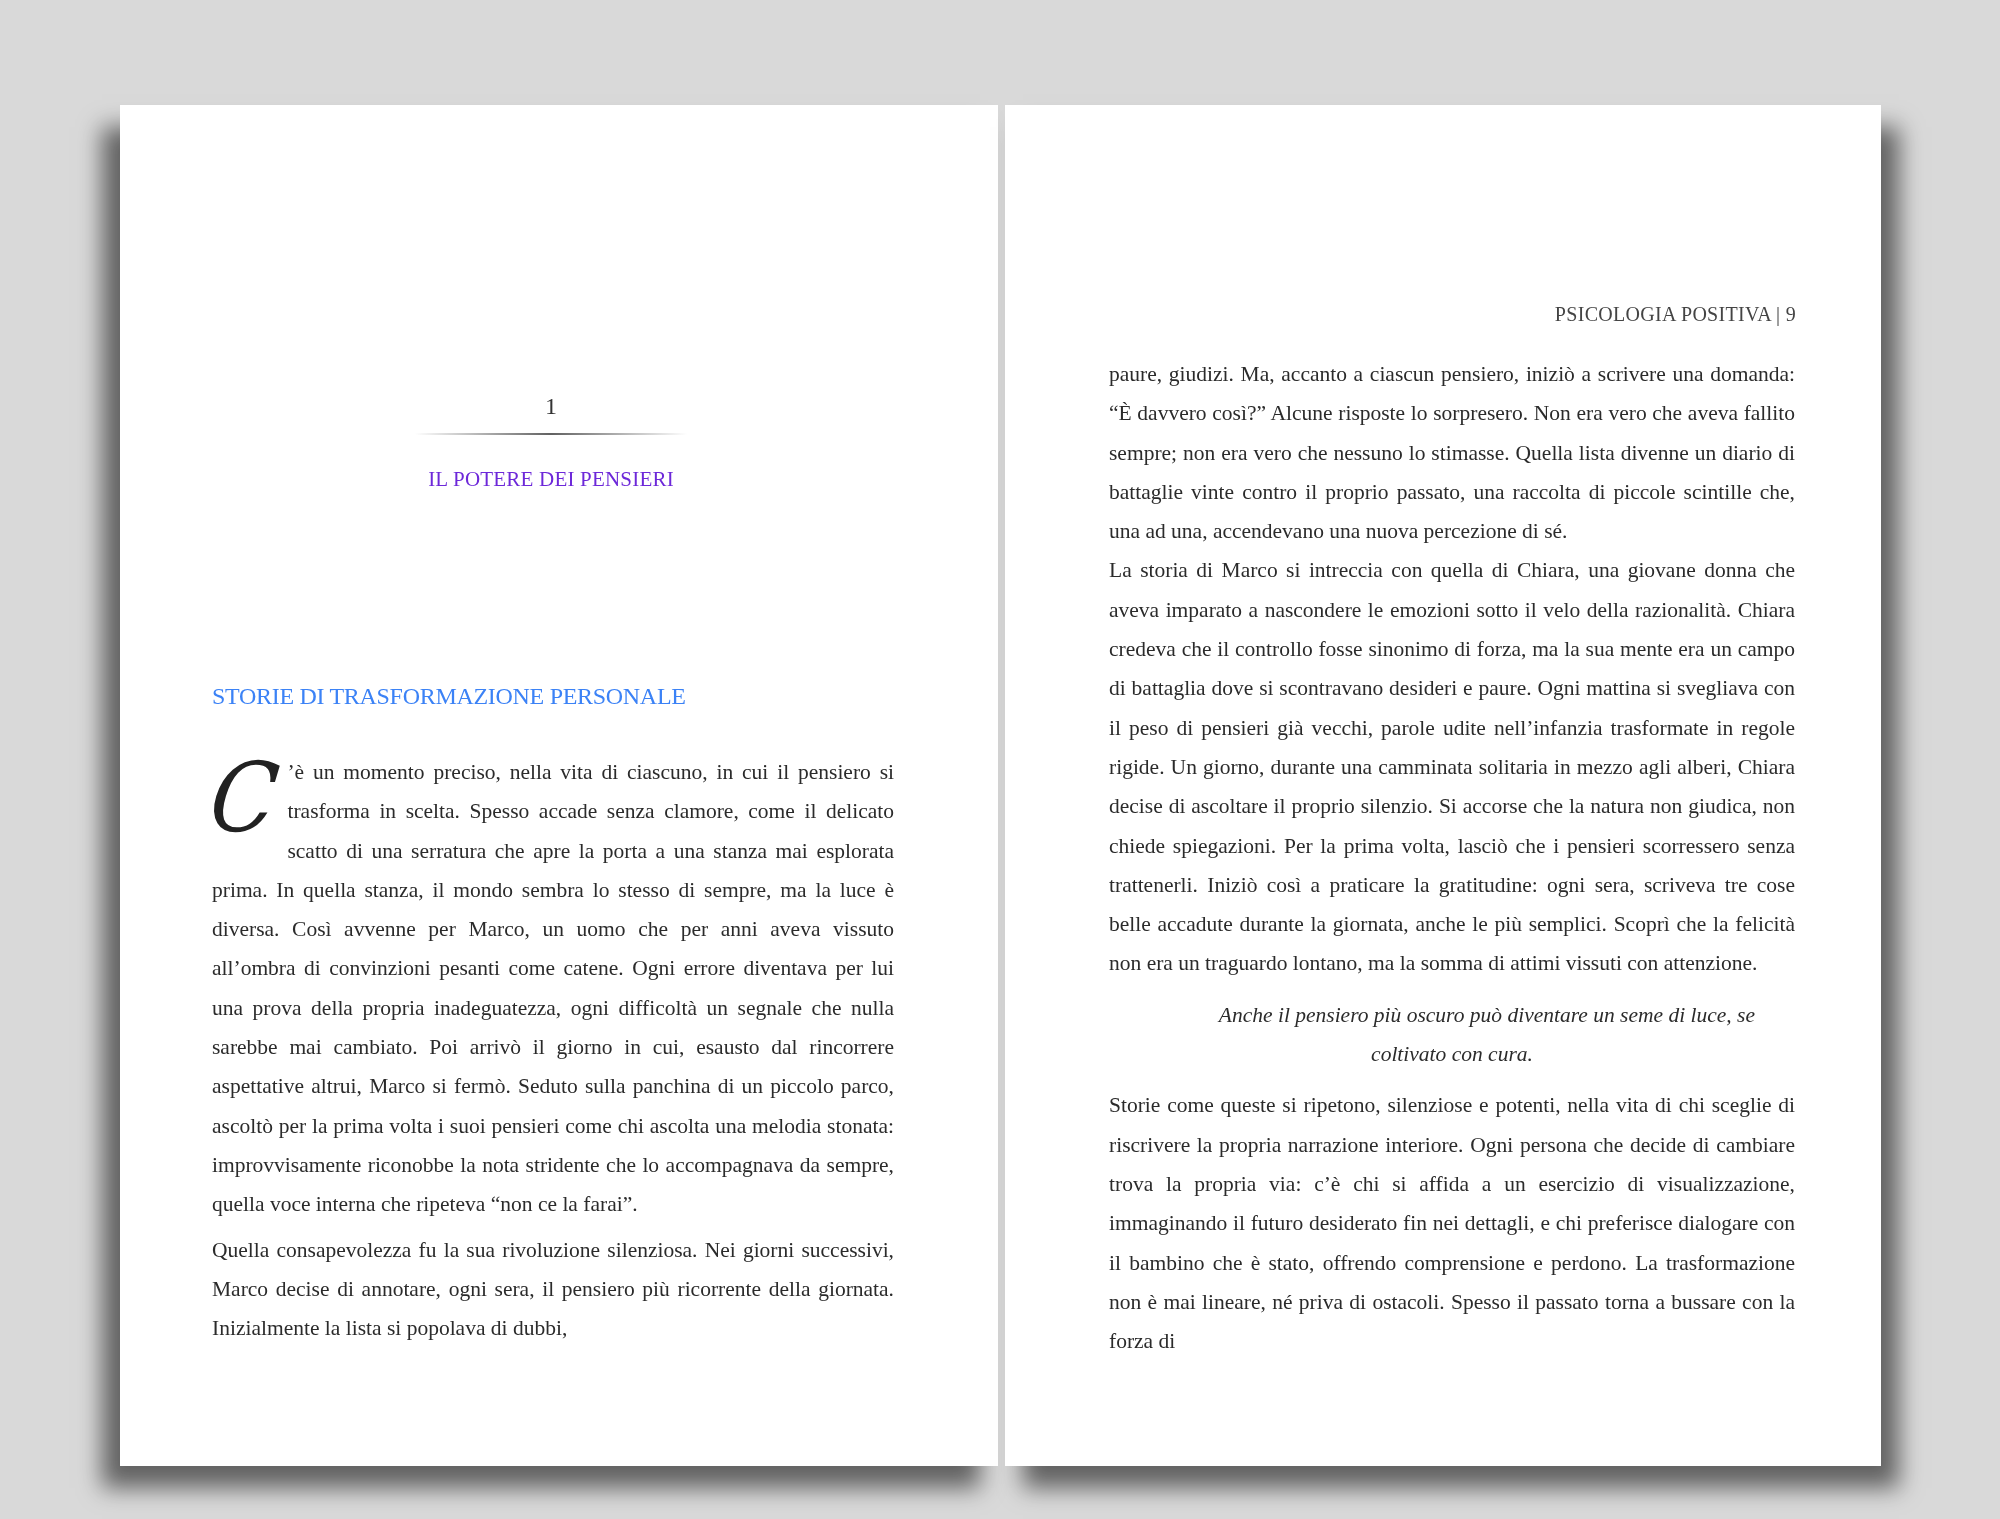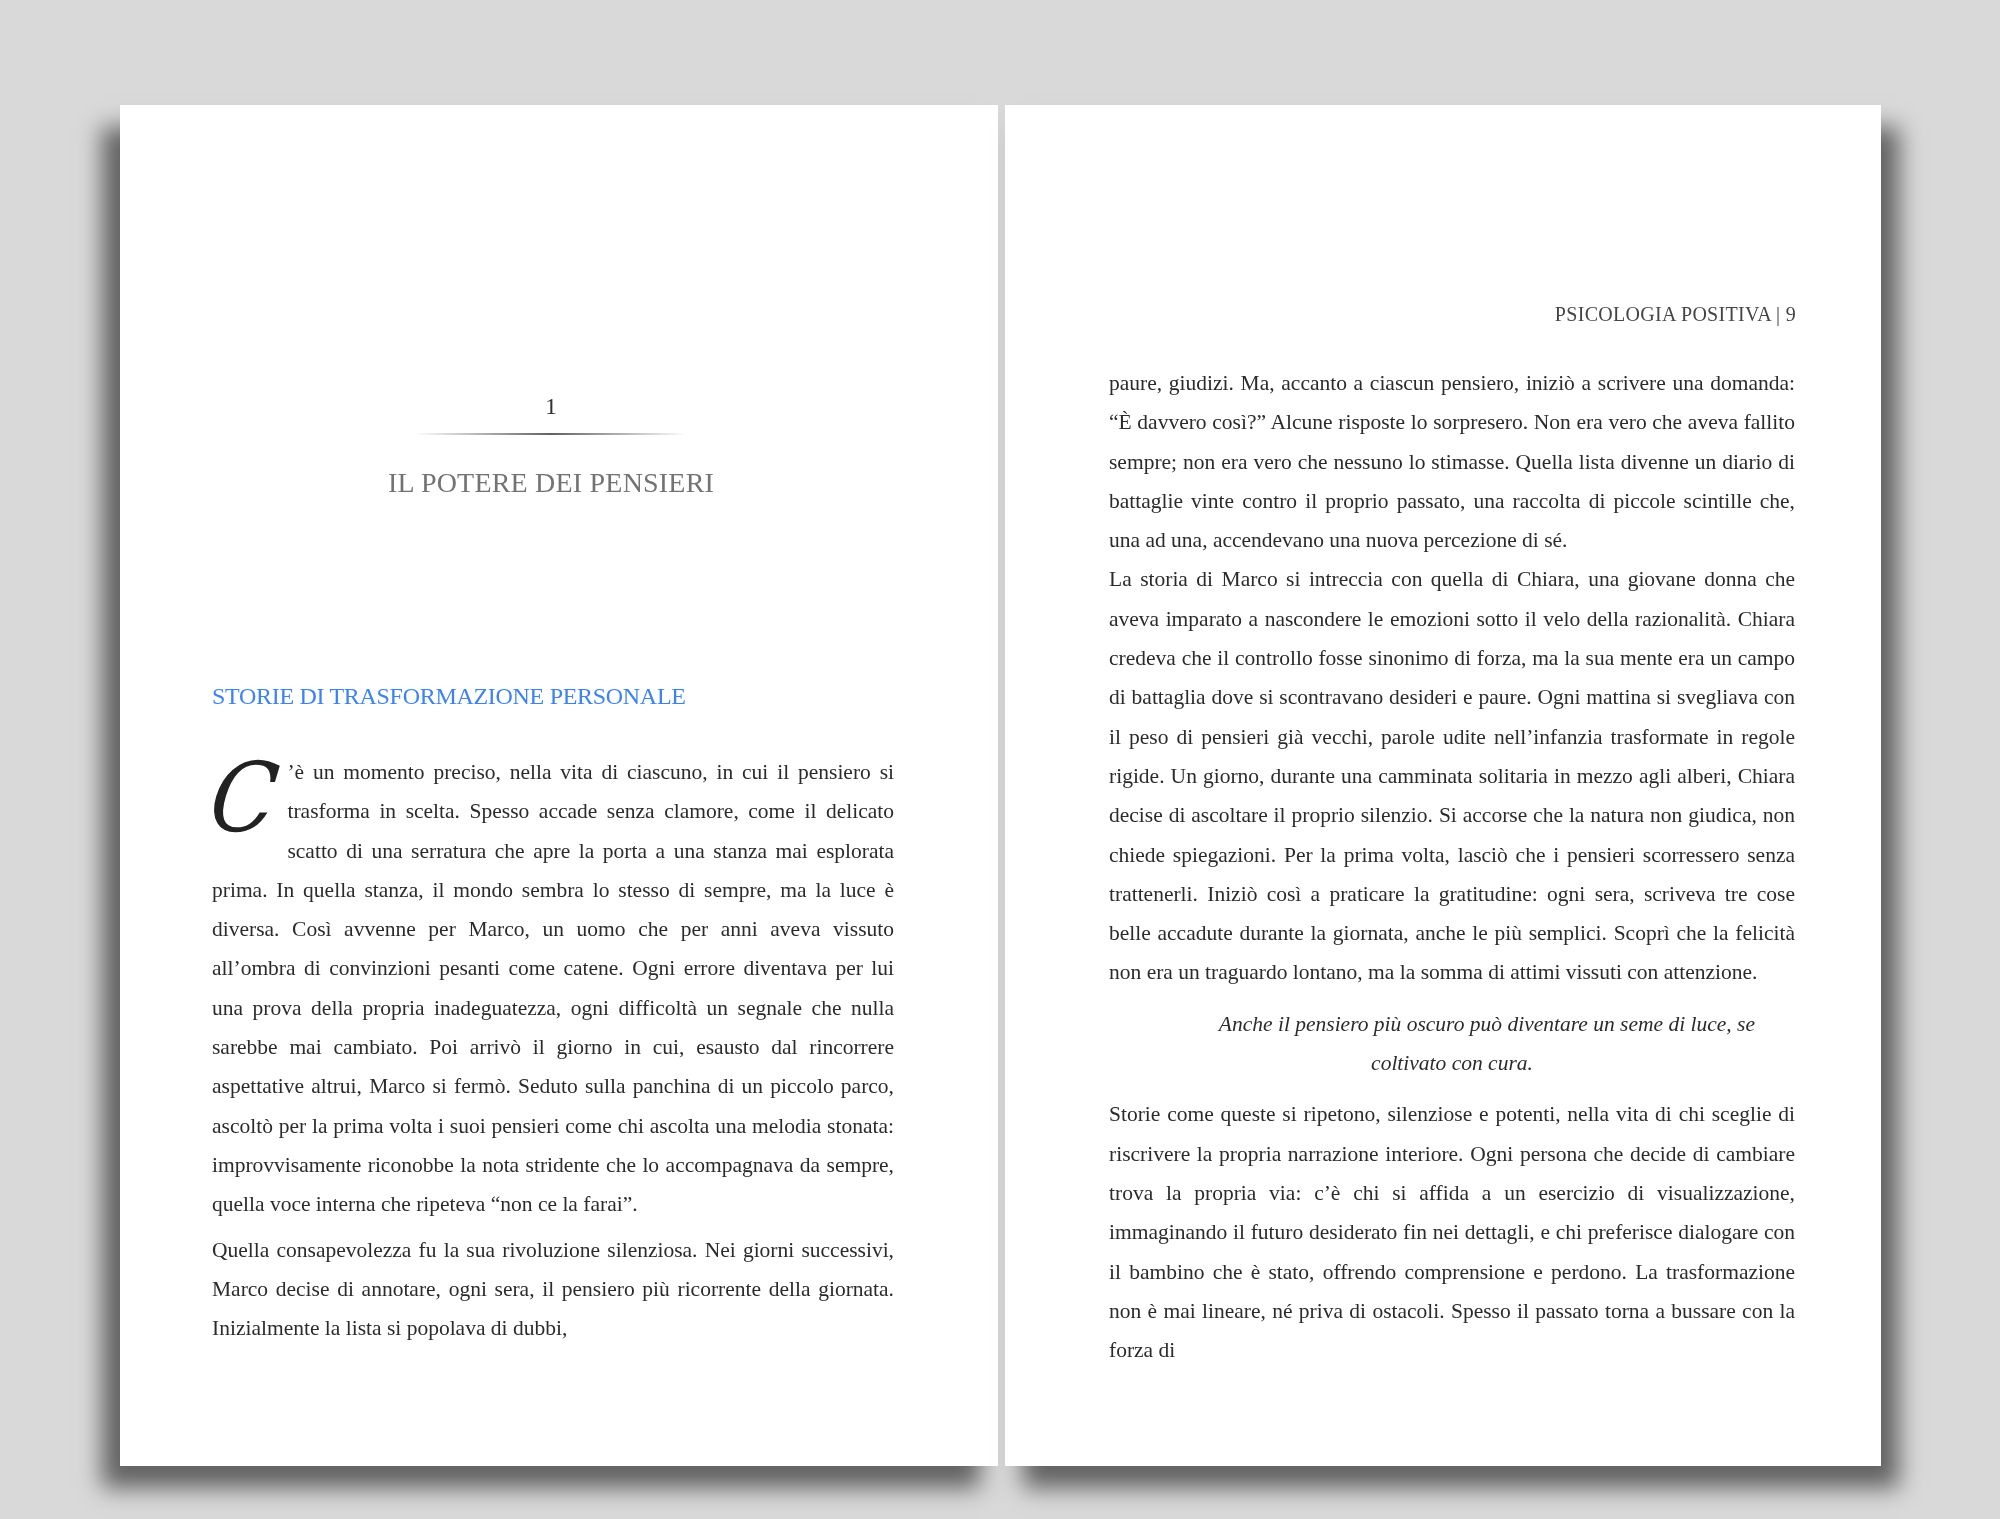--- a/index.html
+++ b/index.html
@@ -47,23 +47,23 @@
       width: 272px;
       height: 2px;
       background: linear-gradient(to right, rgba(80,80,80,0), rgba(80,80,80,0.9) 50%, rgba(80,80,80,0));
     }
     .chapter-title {
       position: absolute;
       top: 362px;
       left: 0;
       width: 862px;
       text-align: center;
-      font-size: 28px;
+      font-size: 21px;
       letter-spacing: 0.2px;
-      color: #737373;
+      color: #6d28d9;
     }
     .section-title {
       position: absolute;
       top: 578px;
       left: 92px;
       font-size: 24px;
       letter-spacing: -0.3px;
       color: #3b82f6;
     }
     .body-text {
@@ -97,21 +97,21 @@
     }
     .running-head {
       position: absolute;
       top: 198px;
       right: 85px;
       font-size: 20px;
       letter-spacing: 0.3px;
       color: #444;
     }
     .right-text {
-      top: 259px;
+      top: 250px;
       left: 104px;
       width: 686px;
     }
     .right-text .para + .para {
     }
     .quote {
       font-style: italic;
       text-align: right;
       padding: 0 40px;
       margin: 12px 0 !important;

